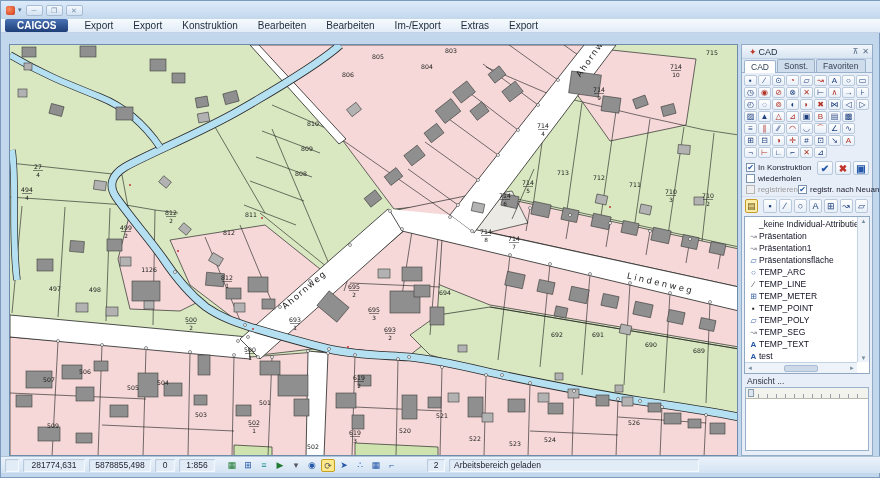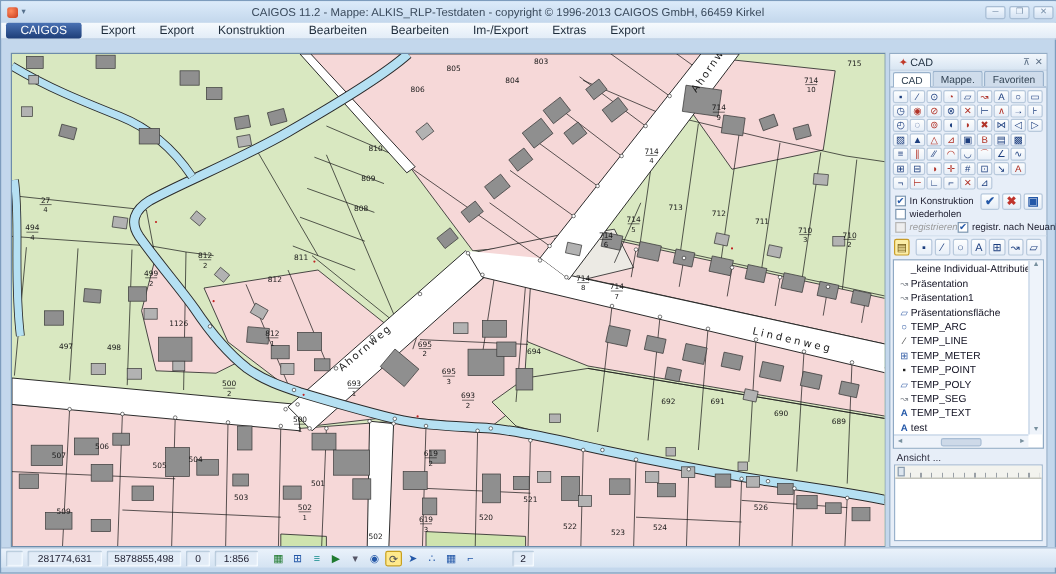--- a/index.html
+++ b/index.html
@@ -13,21 +13,21 @@
   #appicon { width:9px; height:9px; border-radius:2px; background:radial-gradient(circle at 35% 35%, #ff8a5c,#c83c1e); margin:0 3px 0 5px; }
   #qa-caret { color:#56708c; font-size:7px; margin-right:4px; }
   #title-text { flex:1; text-align:center; font-size:9.5px; color:#3a4a5c; white-space:nowrap; overflow:hidden; }
   .winbtn { width:17px; height:11px; margin-right:3px; border:1px solid #a8bdd4; border-radius:2px;
     background:linear-gradient(#f4f9ff,#d4e2f2); color:#7890aa; font-size:7px; line-height:9px; text-align:center; }
 
   
   #menubar { position:absolute; left:0; top:18px; width:880px; height:14px;
     background:linear-gradient(#f6fafd,#e2ecf7); border-bottom:1px solid #c2d2e4; display:flex; align-items:center; padding-left:4px; }
   .mi { padding:1px 10px; font-size:10px; color:#1d2b3a; }
-  .mi.appbtn { background:linear-gradient(#4a72b4,#1e3e78); color:#fff; border-radius:2px; margin-right:6px; padding:1px 12px; }
+  .mi.appbtn { background:linear-gradient(#4a72b4,#1e3e78); color:#fff; border-radius:2px; margin-right:6px; padding:1px 12px;font-weight:bold; }
 
   
   #tabstrip { position:absolute; left:0; top:32px; width:880px; height:11px; background:#c8daee; }
   .doctab { position:absolute; left:8px; top:0; height:11px; padding:0 8px; background:#fff;
     border:1px solid #8fa9c4; border-bottom:none; border-radius:2px 2px 0 0; font-size:8.5px; line-height:10px; color:#223; }
 
   
   #map-wrap { position:absolute; left:8px; top:43px; width:729px; height:412px; border:1px solid #6d8cab; background:#d9e8c1; overflow:hidden; }
   #mapsvg { display:block; }
   .plabel { font-family:"DejaVu Sans", sans-serif; fill:#1a1a1a; }
@@ -45,21 +45,21 @@
   .ptab.active { background:#fff; position:relative; top:1px; }
   #p-tools { padding:2px 1px 1px 2px; }
   .tool-row { display:flex; margin-bottom:1px; }
   .tool { width:13px; height:11px; margin-right:1px; border:1px solid #b8c9dc; border-radius:2px;
     background:linear-gradient(#fdfefe,#e8eff8); font-size:8px; line-height:10px; text-align:center; overflow:hidden; }
   #p-opts { padding:2px 2px 1px 4px; position:relative; }
   .optrow { display:flex; align-items:center; height:11px; }
   .cb { width:9px; height:9px; border:1px solid #7a94b0; background:#fff; margin-right:3px; font-size:8px; line-height:8px; color:#2458a8; text-align:center; flex:0 0 auto; }
   .cb.dis { border-color:#b5b5b5; background:#eee; }
   .cblab { font-size:8px; color:#223; white-space:nowrap; }
-  .cblab.dis { color:#9a9a9a;font-style:italic; }
+  .cblab.dis { color:#9a9a9a; }
   #opt-actions { position:absolute; right:3px; top:1px; display:flex; }
   .actbtn { width:16px; height:14px; border:1px solid #b8c9dc; border-radius:2px; background:linear-gradient(#fdfefe,#e4ecf6);
     font-size:10px; line-height:13px; text-align:center; margin-left:2px; font-weight:bold; }
   #p-filter { display:flex; padding:2px 2px 2px 3px; border-top:1px solid #d4e0ee; }
   .fbtn { width:15px; height:14px; border:1px solid #b8c9dc; border-radius:2px; background:linear-gradient(#fdfefe,#e8eff8);
     font-size:9px; line-height:13px; text-align:center; margin-right:2px; }
   .fbtn.lead { background:#fceea8; border-color:#c89c28; color:#6a5210; margin-right:5px; }
   #p-list { flex:1; margin:1px 2px 0 2px; background:#fff; border:1px solid #8fa9c4; position:relative; overflow:hidden; }
   #p-list-inner { position:absolute; left:0; top:1px; right:12px; bottom:11px; overflow:hidden; }
   .litem { height:12px; display:flex; align-items:center; padding-left:3px; white-space:nowrap; }
@@ -89,21 +89,20 @@
   #sb-msg { width:250px; text-align:left; }
 </style>
 </head>
 <body>
 
 <div id="app">
 
   <div id="titlebar">
     <div id="appicon"></div>
     <span id="qa-caret">▾</span>
-    <span id="title-text">CAIGOS 11.2   -   Mappe: ALKIS_RLP-Testdaten   -   copyright © 1996-2013 CAIGOS GmbH, 66459 Kirkel</span>
     <span class="winbtn">─</span>
     <span class="winbtn">❐</span>
     <span class="winbtn">✕</span>
   </div>
 
   <div id="menubar">
       <span class="mi appbtn">CAIGOS</span>
       <span class="mi">Export</span>
       <span class="mi">Export</span>
       <span class="mi">Konstruktion</span>
@@ -458,21 +457,21 @@
 
   <div id="panel">
     <div id="p-head">
       <span class="phbtn pstar">✦</span>
       <span class="ptitle">CAD</span>
       <span class="phbtn">⊼</span>
       <span class="phbtn">✕</span>
     </div>
     <div id="p-tabs">
         <span class="ptab active">CAD</span>
-        <span class="ptab">Mappe.</span>
+        <span class="ptab">Sonst.</span>
         <span class="ptab">Favoriten</span>
       </div>
     <div id="p-tools">
         <div class="tool-row">
           <span class="tool" style="color: rgb(28, 62, 126);">▪</span>
           <span class="tool" style="color: rgb(28, 62, 126);">∕</span>
           <span class="tool" style="color: rgb(28, 62, 126);">⊙</span>
           <span class="tool" style="color: rgb(177, 51, 40);">◔</span>
           <span class="tool" style="color: rgb(28, 62, 126);">▱</span>
           <span class="tool" style="color: rgb(177, 51, 40);">↝</span>
@@ -656,15 +655,16 @@
         <span class="sbicon" style="color: rgb(31, 122, 47);">▶</span>
         <span class="sbicon" style="color: rgb(85, 85, 102);">▾</span>
         <span class="sbicon" style="color: rgb(36, 88, 168);">◉</span>
         <span class="sbicon hl" style="color: rgb(85, 85, 85);">⟳</span>
         <span class="sbicon" style="color: rgb(36, 88, 168);">➤</span>
         <span class="sbicon" style="color: rgb(36, 88, 168);">∴</span>
         <span class="sbicon" style="color: rgb(36, 88, 168);">▦</span>
         <span class="sbicon" style="color: rgb(36, 88, 168);">⌐</span>
       </span>
     <span class="cell" id="sb-count" style="width:18px">2</span>
+    <span class="cell" id="sb-msg">Arbeitsbereich geladen</span>
   </div>
 
 </div>
 
 </body></html>

